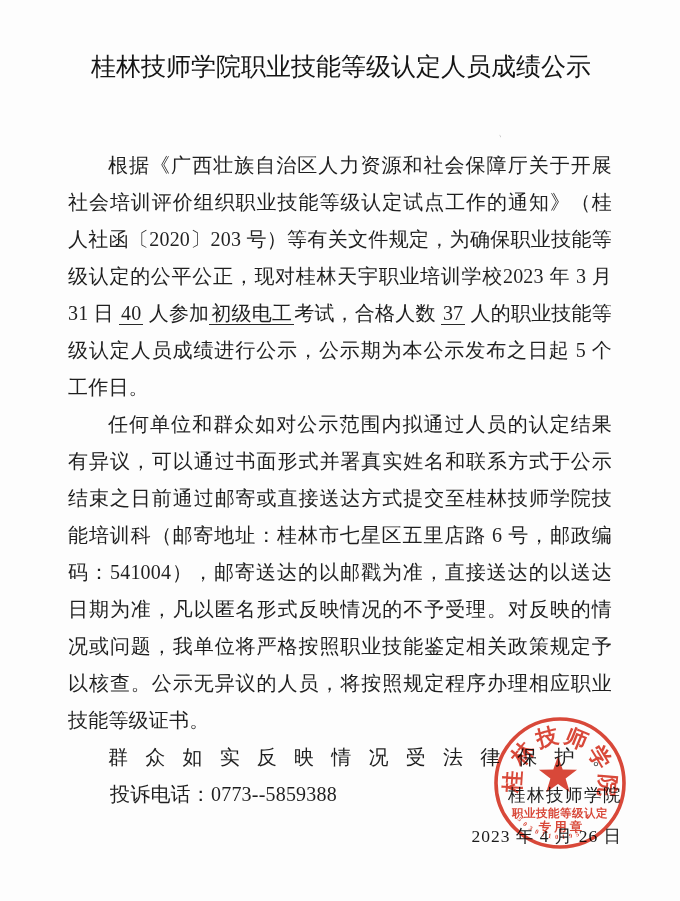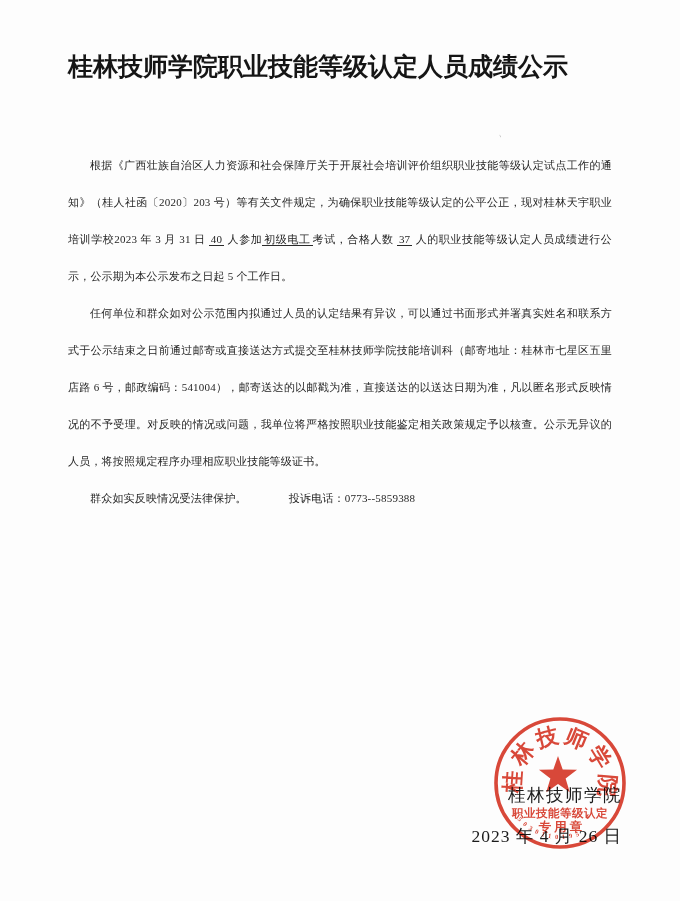--- a/index.html
+++ b/index.html
@@ -6,28 +6,29 @@
   .page {
     position:relative;
     width:680px; height:901px;
     background:#fdfdfd;
     font-family:"Liberation Serif","DejaVu Serif",serif;
     color:#1f1f1f;
     overflow:hidden;
   }
   .title {
     margin:49px 66px 0 68px;
+    text-align:center;
     font-size:25px;
-    font-weight:700;
+    font-weight:400;
     line-height:36px;
     color:#151515;
   }
   .body-text {
     margin:62px 68px 0 68px;
-    font-size:11px;
+    font-size:20px;
     line-height:37px;
     text-align:justify;
     letter-spacing:0.2px;
   }
   .body-text p { margin:0; text-indent:2em; }
   .u { border-bottom:1.4px solid #2a2a2a; padding:0 2px; }
   .hotline { margin-left:42px; white-space:nowrap; }
   .signature {
     position:absolute;
     right:58px; top:782px;

